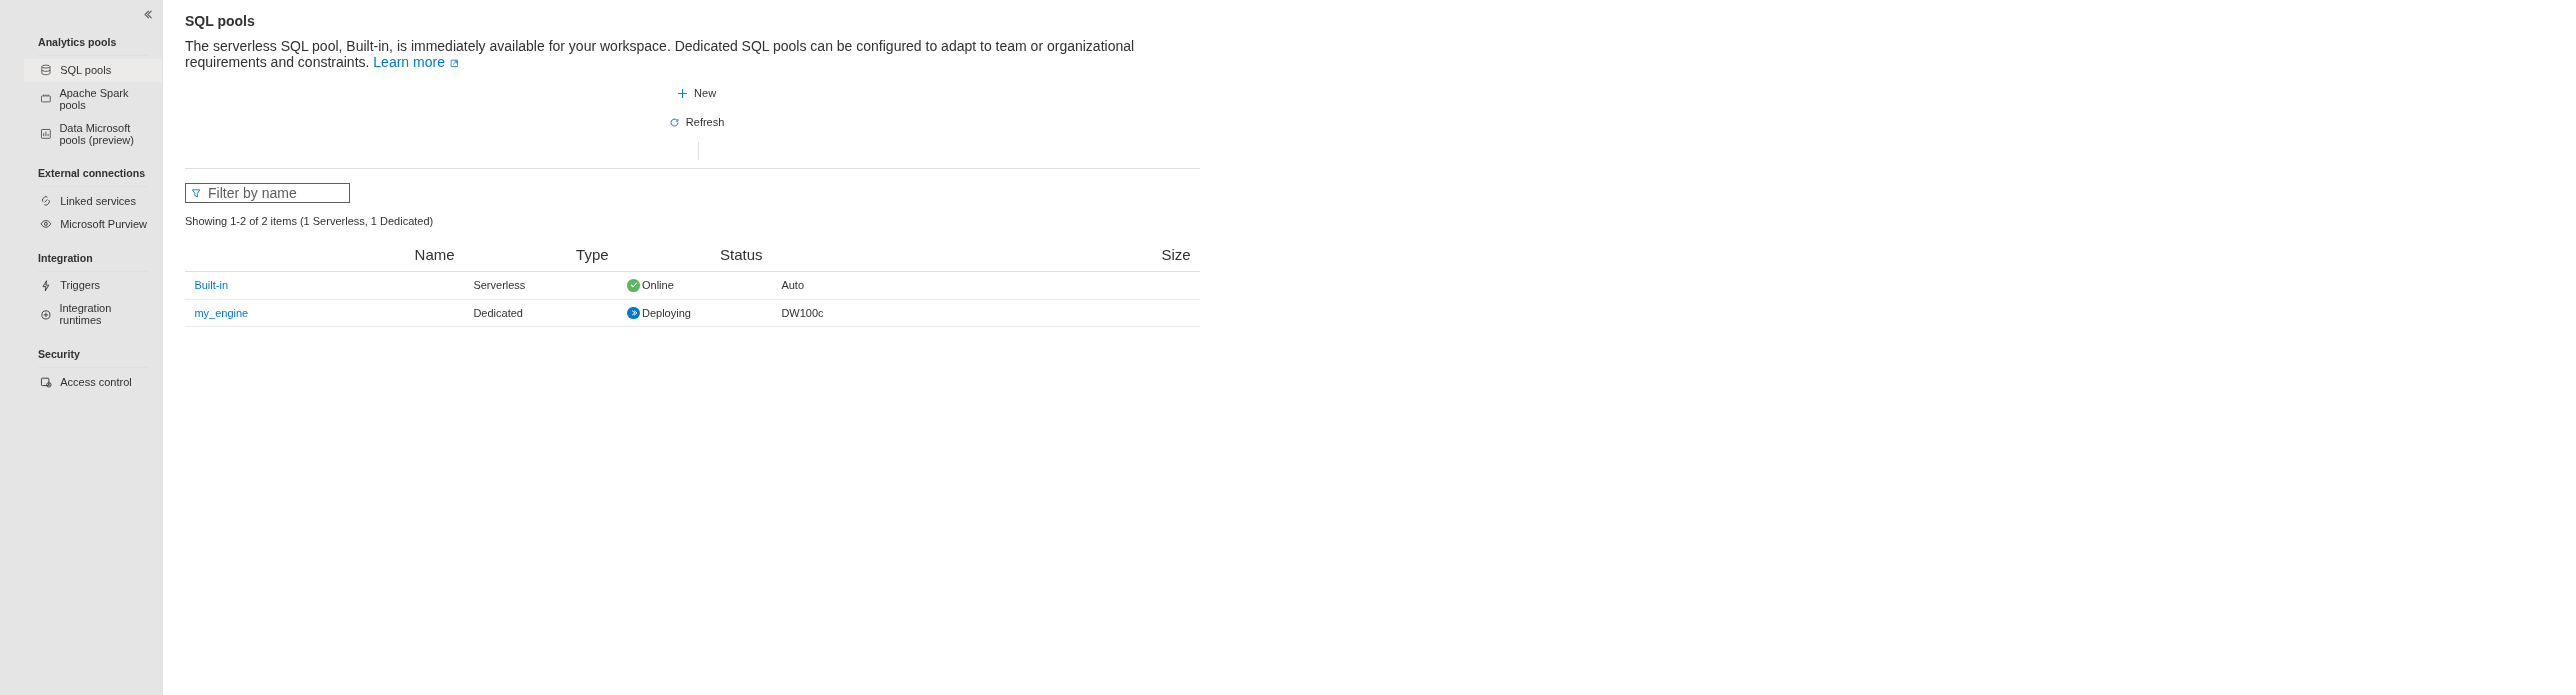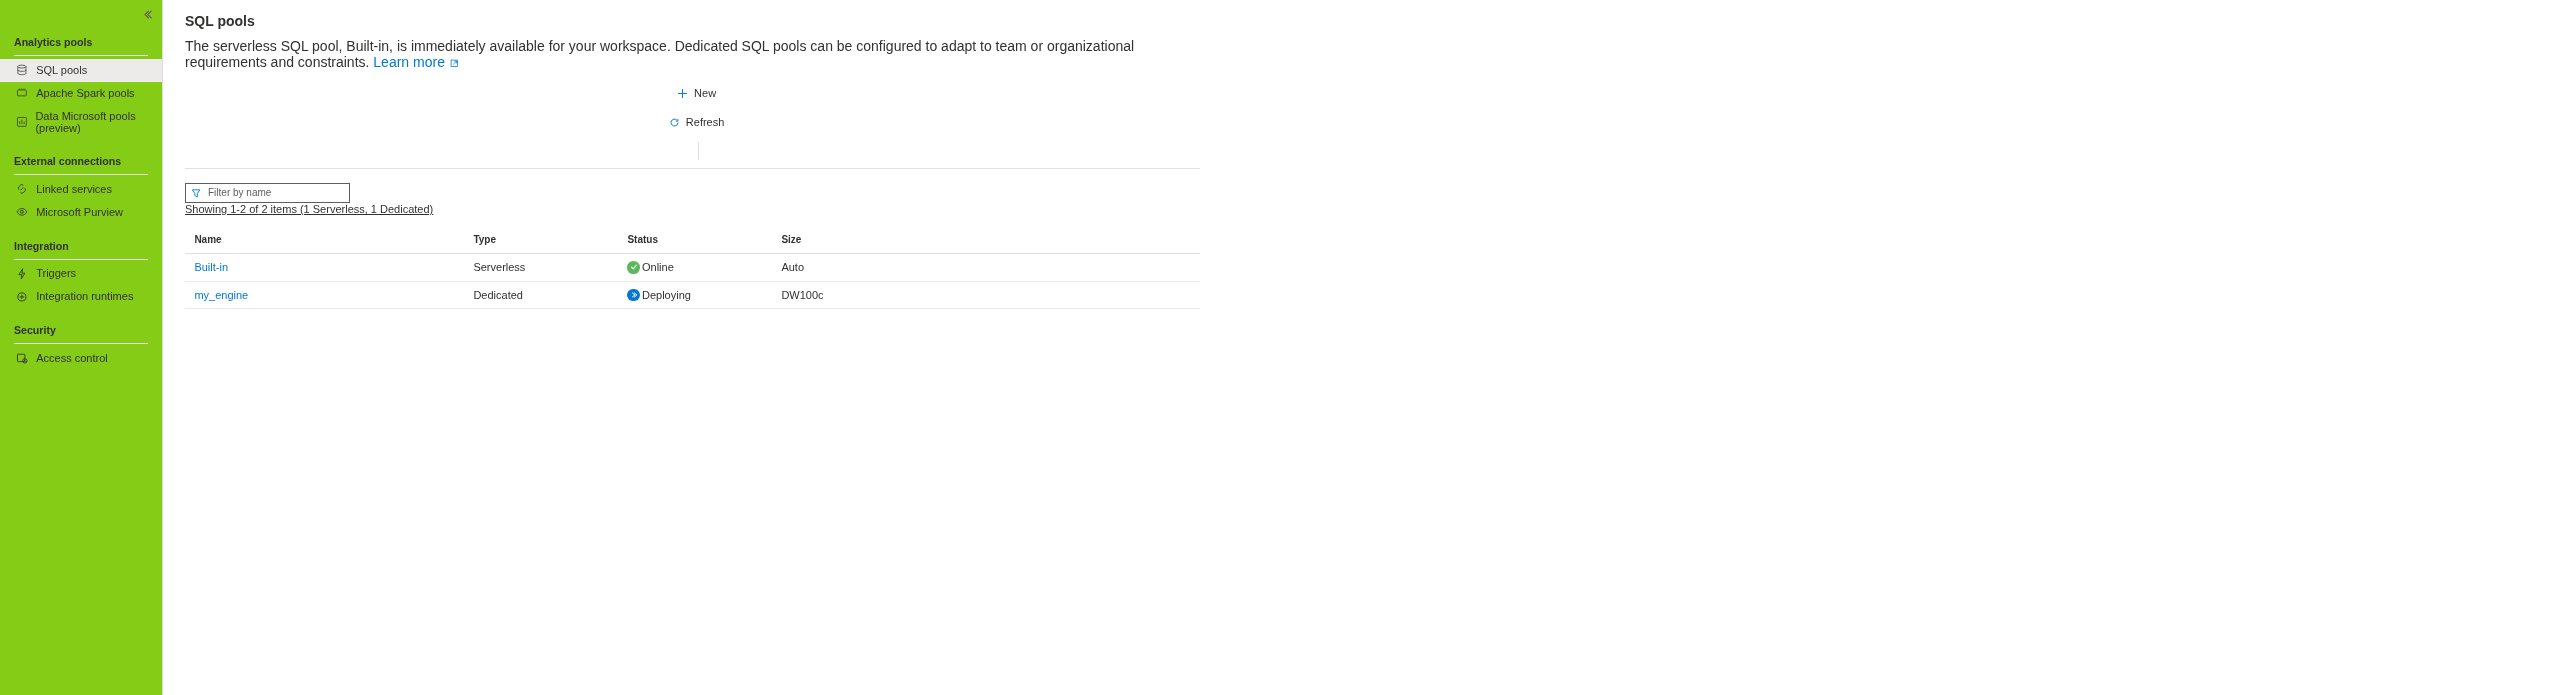--- a/index.html
+++ b/index.html
@@ -10,21 +10,22 @@
       background: #ffffff;
       display: flex;
       min-height: 100vh;
     }
     .sidebar {
       width: 163px;
       border-right: 0.8px solid #e1dfdd;
       padding-top: 6.3px;
       flex-shrink: 0;
       position: relative;
-      background: #84cc16;
+      background: #e5e5e5;
+      padding-left: 24px;
     }
     .collapse-btn {
       position: absolute;
       top: 9.4px;
       right: 7.9px;
       cursor: pointer;
       color: #605e5c;
     }
     .side-section-title {
       padding: 6.3px 14px 4.7px 14px;
@@ -100,48 +101,47 @@
     }
     .filter-wrap {
       position: relative;
       display: inline-block;
     }
     .filter-input {
       height: 20.5px;
       width: 165px;
       border: 0.8px solid #605e5c;
       padding: 0 6.3px 0 22px;
-      font-size: 10px;
+      font-size: 14px;
       outline: none;
     }
     .filter-input::placeholder { color: #605e5c; }
     .filter-icon {
       position: absolute;
       left: 6.3px; top: 50%;
       transform: translateY(-50%);
       color: #0078d4;
       display: inline-flex;
     }
     .count-line {
-      margin-top: 0;
-      color: #323130;
-      font-size: 11px;
-      text-decoration: underline;
+      margin-top: 12px;
+      color: #323130;
+      font-size: 11px;
     }
     .table {
       width: 100%;
       border-collapse: collapse;
       margin-top: 11px;
     }
     .table th {
-      text-align: left;
-      font-weight: 700;
+      text-align: right;
+      font-weight: 400;
       padding: 7.9px 9.4px;
       border-bottom: 0.8px solid #e1dfdd;
-      font-size: 10px;
+      font-size: 15px;
     }
     .table td {
       padding: 7px 9.4px;
       border-bottom: 0.8px solid #edebe9;
       font-size: 11px;
     }
     .table .col-name { width: 279px; }
     .table .col-type { width: 154px; }
     .table .col-status { width: 154px; }
     .pool-link { color: #0078d4; text-decoration: none; }

